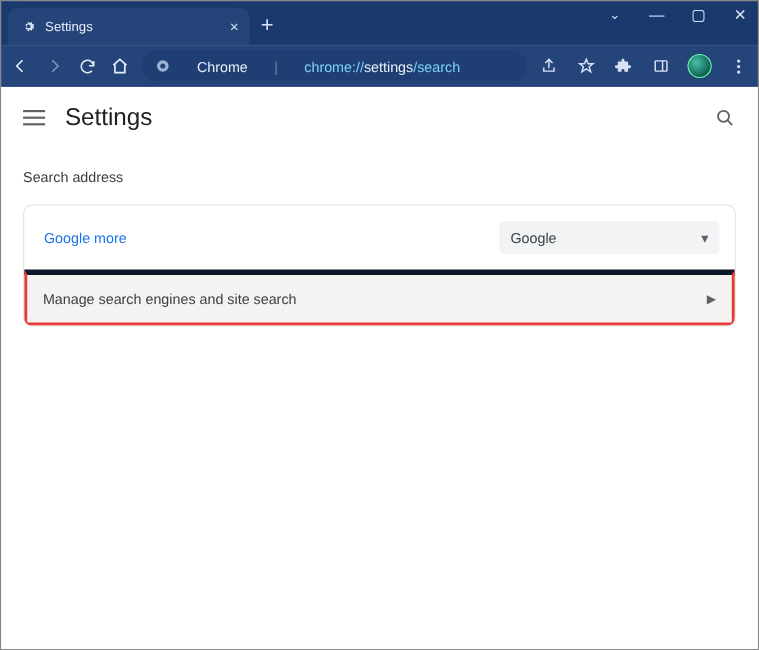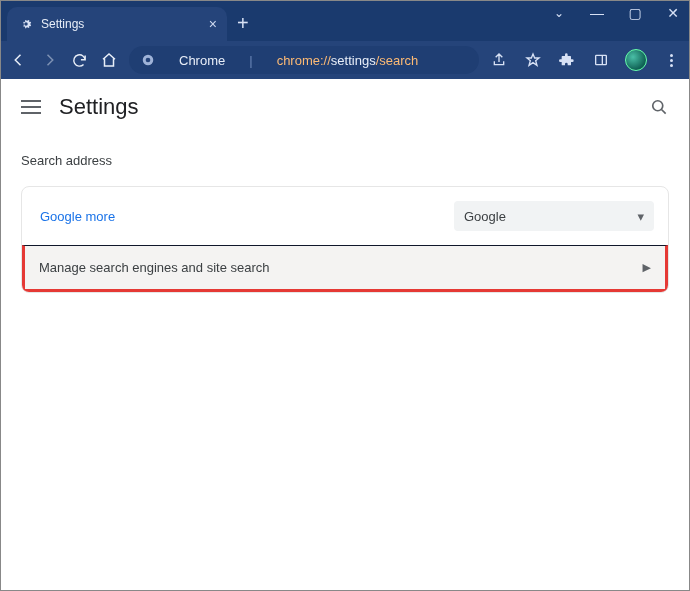--- a/index.html
+++ b/index.html
@@ -15,40 +15,40 @@
     .win-controls span { font-size: 14px; cursor: pointer; display: inline-flex; width: 20px; justify-content: center; }
     .win-controls .chev { font-size: 12px; }
 
     
     .toolbar { height: 38px; background: #25447a; display: flex; align-items: center; padding: 0 8px; gap: 10px; color: #d7e1f5; }
     .tb-icon { width: 20px; height: 20px; display: inline-flex; align-items: center; justify-content: center; cursor: pointer; }
     .tb-icon.disabled { opacity: 0.45; cursor: default; }
     .omnibox { flex: 1; background: #1f3e73; border-radius: 16px; height: 28px; display: flex; align-items: center; padding: 0 12px; gap: 24px; color: #c9d6ef; font-size: 13px; }
     .omnibox .chromeword { color: #e8eef8; }
     .omnibox .sep { color: #6a86b6; }
-    .omnibox .url-path { color: #fdba74; }
+    .omnibox .url-path { color: #7dd3fc; }
     .omnibox .url-bold { color: #e8eef8; font-weight: 500; }
     .right-icons { display: flex; align-items: center; gap: 14px; }
     .avatar { width: 22px; height: 22px; border-radius: 50%; background: radial-gradient(circle at 35% 35%, #4abfa7, #0f6154 70%); border: 1px solid #6fa; }
     .menu-dots { display: flex; flex-direction: column; gap: 2px; }
     .menu-dots i { width: 3px; height: 3px; background: #d7e1f5; border-radius: 50%; display: block; }
 
     
     .page-header { height: 56px; display: flex; align-items: center; padding: 0 20px; gap: 18px; }
     .hamburger { width: 20px; display: flex; flex-direction: column; gap: 4px; cursor: pointer; }
     .hamburger i { height: 2px; background: #5f6368; display: block; }
     .page-title { font-size: 22px; color: #202124; font-weight: 500; }
     .search-btn { margin-left: auto; color: #5f6368; cursor: pointer; }
 
     
     .content { padding: 18px 20px 0 20px; }
     .section-title { font-size: 13px; color: #3c4043; margin-bottom: 18px; }
     .card { border: 1px solid #e6e6e6; border-radius: 8px; overflow: hidden; }
     .row { display: flex; align-items: center; padding: 14px 14px; font-size: 13px; color: #3c4043; }
-    .row + .row-wrapper, .row + .row { border-top: 1px solid #0f172a; }
+    .row + .row-wrapper, .row + .row { border-top: 5px solid #0f172a; }
     .learn-more { color: #1a73e8; cursor: pointer; margin-left: 4px; }
     .select { margin-left: auto; background: #f1f3f4; border-radius: 4px; height: 30px; min-width: 200px; display: flex; align-items: center; padding: 0 10px; font-size: 13px; color: #3c4043; cursor: pointer; }
     .select .caret { margin-left: auto; color: #5f6368; }
     .row-wrapper { border: 3px solid #e53935; }
     .row.manage { background: #f4f3f2; cursor: pointer; }
     .row .arrow { margin-left: auto; color: #5f6368; font-size: 11px; }
 
     svg { display: block; }
   </style>
 </head>

